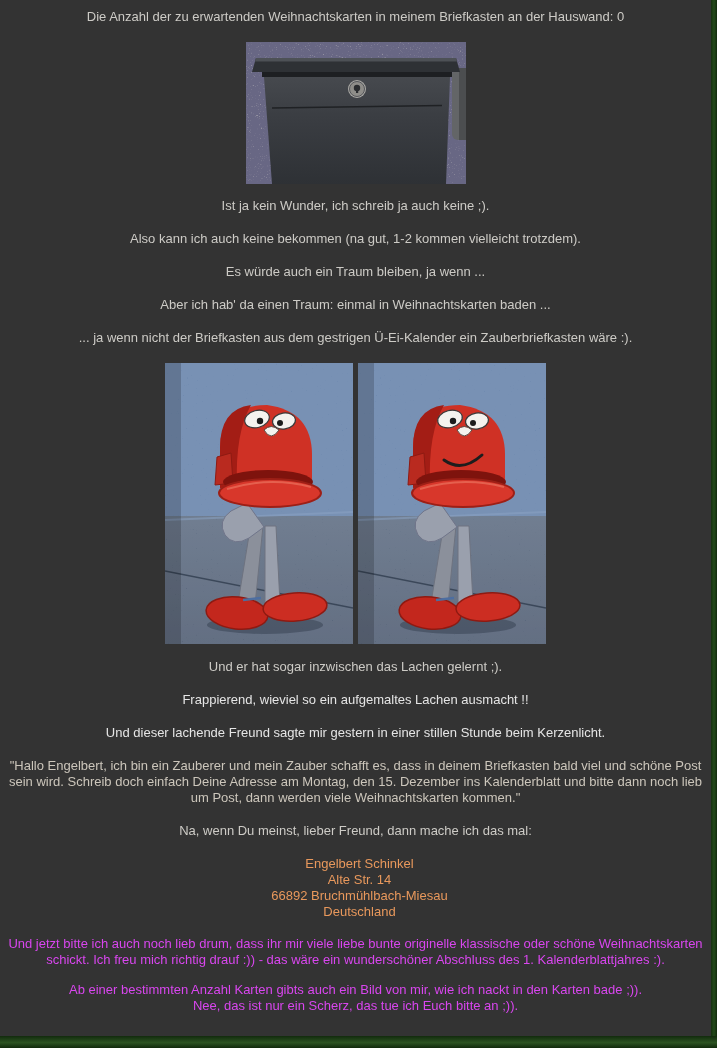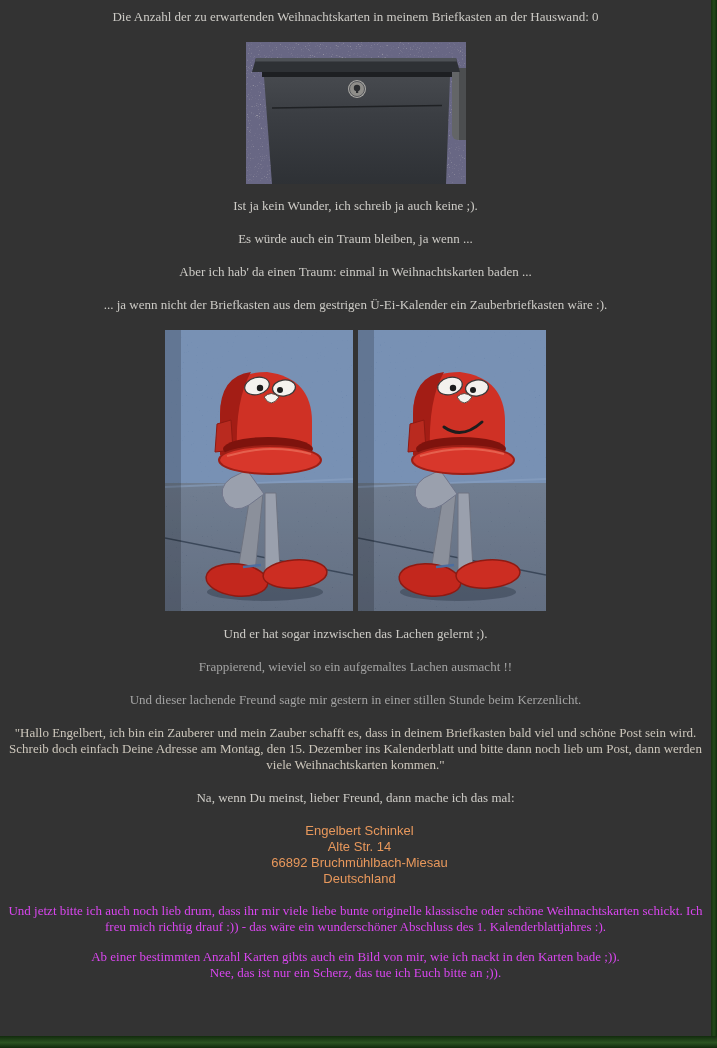--- a/index.html
+++ b/index.html
@@ -5,23 +5,23 @@
   html,body { margin:0; padding:0; }
   body {
     width:717px; height:1048px; position:relative; overflow:hidden;
     background:#333333;
     font-family:"Liberation Sans", sans-serif;
   }
   .content {
     position:absolute; top:0; left:0; right:6px; bottom:12px;
     text-align:center; font-size:13px; overflow:hidden;
   }
-  .content p { margin:0 1px 17px; line-height:16px;font-family:Liberation Serif, serif; }
+  .content p { margin:0 1px 17px; line-height:16px; }
   .gray   { color:#cdcbc6; }
-  .tan    { color:#a3a3a3; }
+  .tan    { color:#e5e5e5; }
   .warm   { color:#ccc6bb; }
   .cream  { color:#d946ef; }
   .orange { color:#e8985c;padding-left:8px; }
   .title  { padding-top:9px; line-height:17px; margin-bottom:0; }
   .mt-extra { margin-top:7px; }
   .quote  { line-height:17.5px; }
   .img-wrap { font-size:0; line-height:0; }
   .letterbox-wrap { width:220px; height:142px; margin:16px auto 0; }
   .intro-first { margin-top:14px !important;text-align:center; }
   .figurines { display:flex; justify-content:center; gap:5px; margin:13px auto 0; }
@@ -115,20 +115,21 @@
 
   <p class="title gray">Die Anzahl der zu erwartenden Weihnachtskarten in meinem Briefkasten an der Hauswand: 0</p>
 
   <div class="img-wrap letterbox-wrap">
     <svg width="220" height="142" viewBox="0 0 220 142">
       <use href="#boxscene"></use>
     </svg>
   </div>
 
   <p class="gray intro-first">Ist ja kein Wunder, ich schreib ja auch keine ;).</p>
+  <p class="gray">Also kann ich auch keine bekommen (na gut, 1-2 kommen vielleicht trotzdem).</p>
   <p class="gray mt-extra">Es würde auch ein Traum bleiben, ja wenn ...</p>
   <p class="gray">Aber ich hab' da einen Traum: einmal in Weihnachtskarten baden ...</p>
   <p class="gray">... ja wenn nicht der Briefkasten aus dem gestrigen Ü-Ei-Kalender ein Zauberbriefkasten wäre :).</p>
 
   <div class="figurines">
     <div class="img-wrap fig-wrap">
       <svg width="188" height="281" viewBox="0 0 188 281">
         <use href="#figscene"></use>
       </svg>
     </div>

